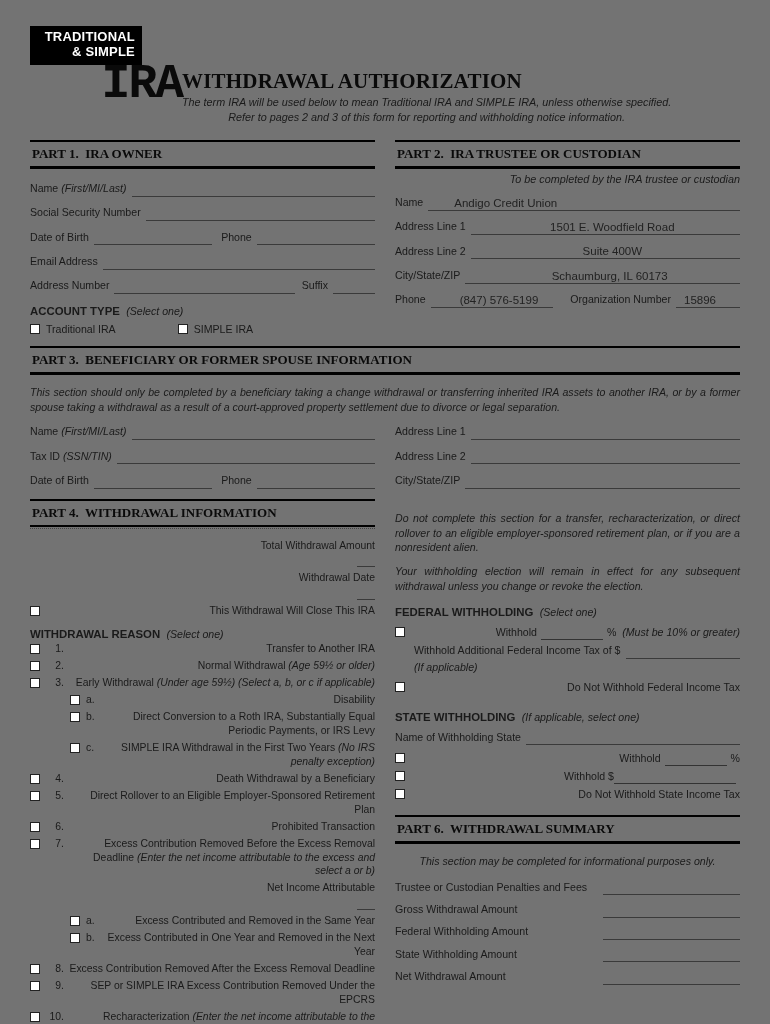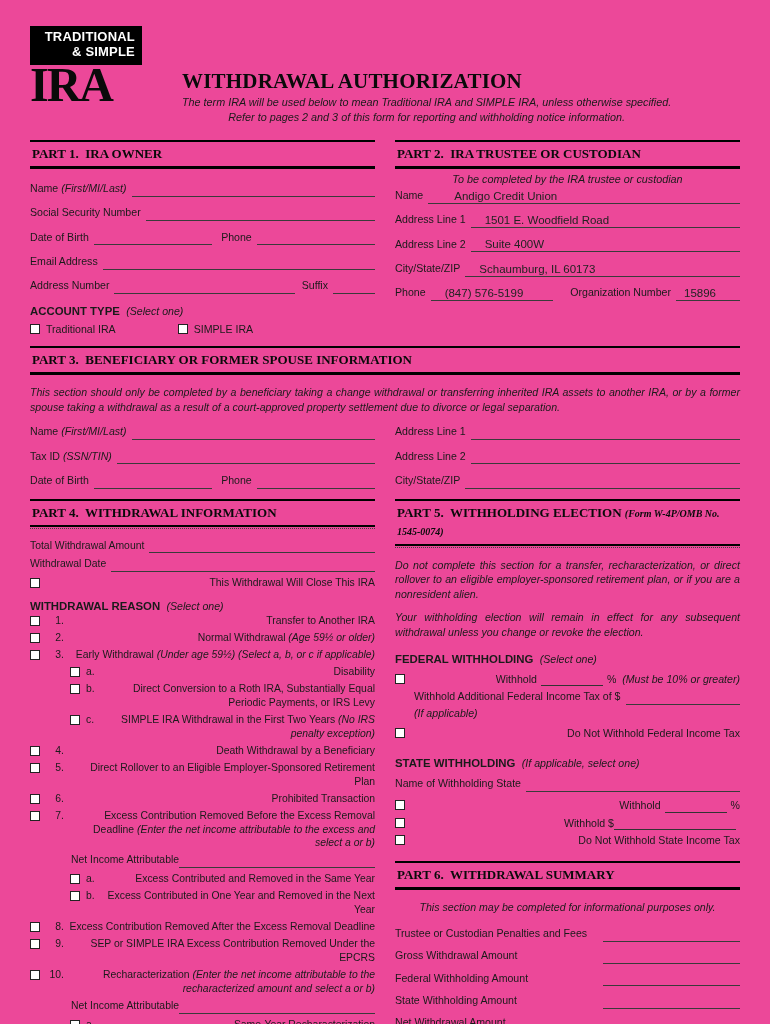--- a/index.html
+++ b/index.html
@@ -1,34 +1,34 @@
 <!DOCTYPE html>
 <html><head>
 <meta charset="utf-8">
 <style>
   * { margin:0; padding:0; box-sizing:border-box; }
   html,body { background:#ffffff; }
   .page {
-    width:770px; height:1024px; margin:0 auto; background:#ec4899;
+    width:770px; height:1024px; margin:0 auto; background:#737373;
     padding:26px 30px 12px 30px; overflow:hidden;
     font-family:"Liberation Sans","DejaVu Sans",sans-serif;
     color:#1a1a1a; font-size:10.6px; line-height:1.4;
     display:flex; flex-direction:column;
   }
   
   .hdr { display:flex; margin-bottom:14px; }
   .logo-col { flex:none; width:152px; }
   .logo-box {
     background:#000; color:#fff; width:112px; padding:4px 7px 5px;
     font-weight:bold; font-size:13px; line-height:1.15; text-align:right;
     letter-spacing:.2px;
   }
   .logo-ira {
-    font-family:Liberation Serif, serif; font-weight:bold;
-    font-size:48px; line-height:.95; letter-spacing:-2px; margin-top:-3px; color:#0a0a0a;
+    font-family:Liberation Mono, monospace; font-weight:bold;
+    font-size:48px; line-height:.95; letter-spacing:-2px; margin-top:-3px; color:#0a0a0a;text-align:right;
   }
   .title-col { padding-top:44px; }
   .main-title {
     font-family:"Liberation Serif","DejaVu Serif",serif; font-weight:bold;
     font-size:21px; line-height:1.05; color:#0a0a0a; letter-spacing:.2px;
   }
   .subtitle { font-style:italic; font-size:10.8px; line-height:1.42; margin-top:3px;text-align:center; }
   
   .part-h {
     border-top:2px solid #000; border-bottom:3px solid #000;
@@ -41,47 +41,47 @@
   
   .cols { display:flex; gap:20px; }
   .col { width:345px; flex:none; }
   
   .frow { display:flex; align-items:flex-end; margin-bottom:8.5px; }
   .lbl { white-space:nowrap; padding-bottom:1px; }
   .lnote { font-style:italic; white-space:nowrap; padding-bottom:1px; }
   .wl { flex:1 1 auto; border-bottom:1px solid #3a3a3a; height:14px; margin-left:5px; min-width:18px; }
   .wl.short { flex:0 0 42px; }
   .fill { display:block; font-size:11.5px; line-height:13px; padding-left:26px; color:#222; white-space:nowrap; }
-  .fill.small-ind { padding-left:14px; }
+  .fill.small-ind { padding-left:14px;text-align:center; }
   
   .cb { flex:none; width:10px; height:10px; border:1.4px solid #222; background:#fff; display:inline-block; margin-right:6px; margin-top:2px; }
   .cbrow { display:flex; align-items:flex-start; margin-bottom:3px; }
   .num { flex:none; width:18px; text-align:right; margin-right:5px; }
   .snum { flex:none; width:12px; text-align:left; margin-right:4px; }
   .itext { flex:1;text-align:right; }
   .it { font-style:italic; }
   .sub { margin-left:40px; }
   .indent { margin-left:41px; }
   
   .mini-h { font-weight:bold; font-size:11.4px; }
   .mini-h .it { font-weight:normal; font-size:10.6px; }
   
   .p4 { font-size:10.4px; line-height:1.33; }
   .p4 .cbrow { margin-bottom:3.2px; }
-  .p4 .frow { margin-bottom:4px; }
+  .p4 .frow { margin-bottom:4px;flex-direction:column; }
   
   .jpara { font-style:italic; text-align:justify; margin-bottom:9px; line-height:1.38; }
   .blank { display:inline-block; width:62px; border-bottom:1px solid #333; height:12px; margin:0 4px; vertical-align:bottom; }
   .blank.wide { width:122px; margin-left:0; }
   
   .srow { display:flex; align-items:flex-end; margin-bottom:6.5px; }
   .slbl { flex:none; width:208px; padding-bottom:1px; }
   .sline { flex:1; border-bottom:1px solid #3a3a3a; height:13px; }
   .mt6 { margin-top:6px; } .mt10 { margin-top:10px; } .mt12 { margin-top:12px; }
-  .right-it { text-align:center; font-style:italic; font-size:10.8px; margin:3px 0 1px; }
+  .right-it { text-align:right; font-style:italic; font-size:10.8px; margin:3px 0 8px; }
 </style>
 </head>
 <body>
 
 <div class="page">
 
   <div class="hdr">
     <div class="logo-col">
       <div class="logo-box">
         <div>TRADITIONAL</div>
@@ -319,21 +319,20 @@
       <div class="cbrow sub">
         <span class="cb"></span>
         <span class="snum">a.</span>
         <span class="itext"><span>Same-Year Recharacterization</span></span>
       </div>
 
     </div>
 
     <div class="col">
       <div>
-        <div class="part-h dotted"><span>PART 5.  WITHHOLDING ELECTION</span> <span class="hnote">(Form W-4P/OMB No. 1545-0074)</span></div>
         <div class="mt12"></div>
         <div class="jpara">Do not complete this section for a transfer, recharacterization, or direct rollover to an eligible employer-sponsored retirement plan, or if you are a nonresident alien.</div>
         <div class="jpara">Your withholding election will remain in effect for any subsequent withdrawal unless you change or revoke the election.</div>
 
         <div class="mini-h" style="margin-top:12px;margin-bottom:4px">
           <span>FEDERAL WITHHOLDING</span>&nbsp;&nbsp;<span class="it">(Select one)</span>
         </div>
         <div class="cbrow">
           <span class="cb"></span>
           <span class="itext"><span>Withhold</span><span class="blank"></span><span>%</span>&nbsp; <span class="it">(Must be 10% or greater)</span></span>

